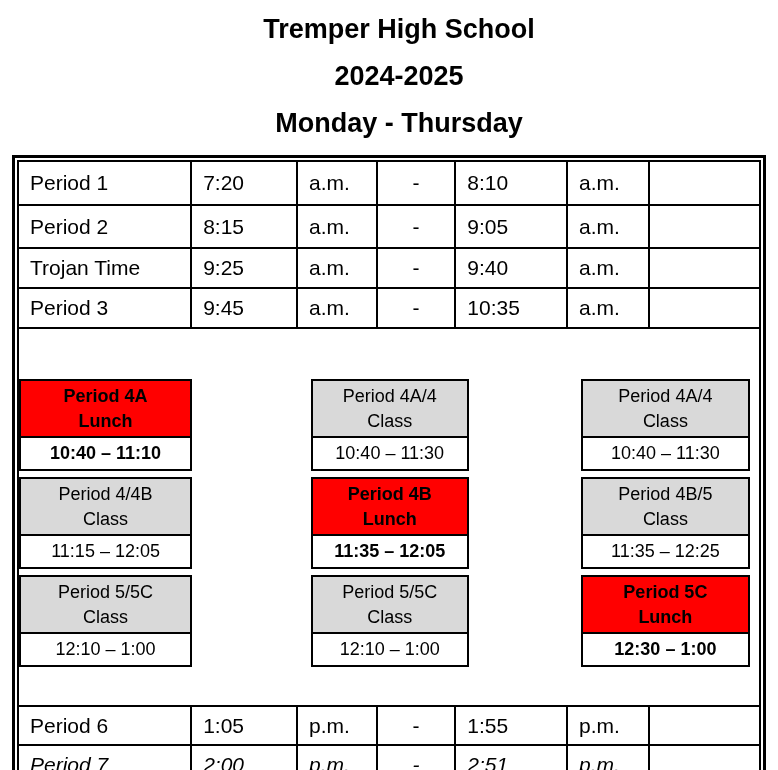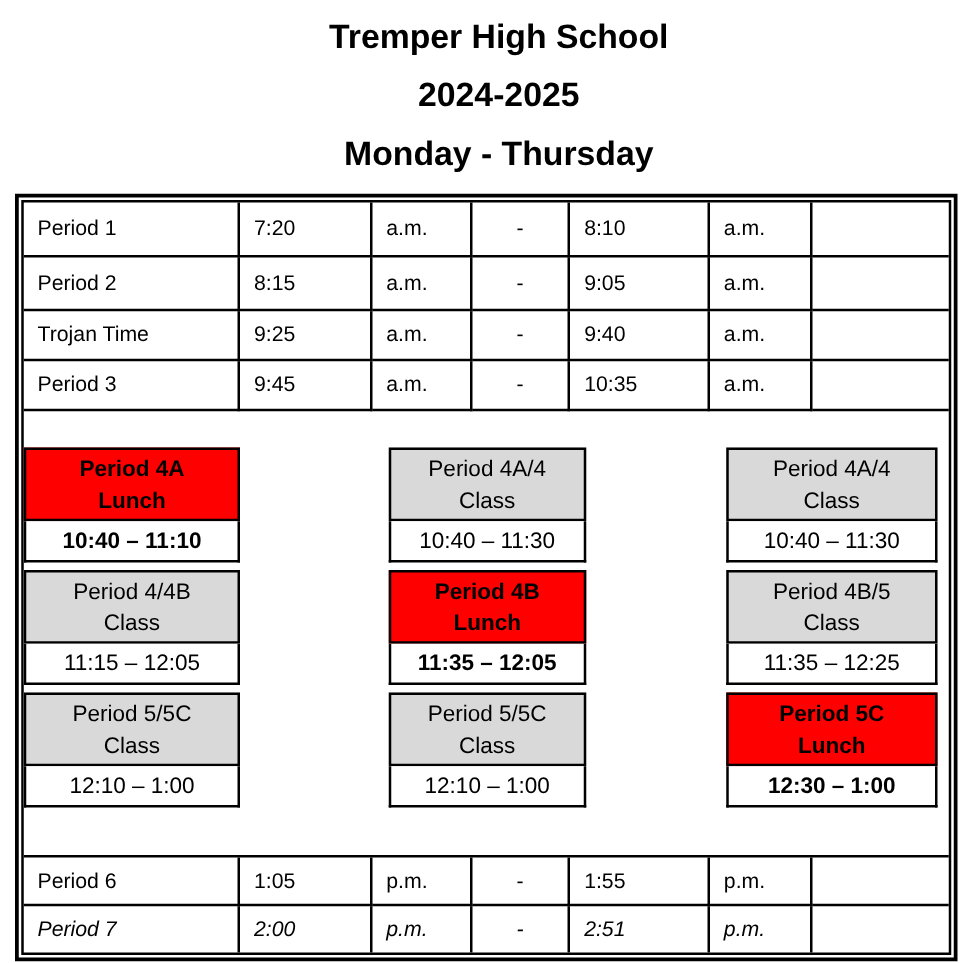--- a/index.html
+++ b/index.html
@@ -21,32 +21,32 @@
   
   .prow{
     display:grid;
     grid-template-columns:23.4% 14.3% 10.8% 10.6% 15.1% 11.1% auto;
   }
   .r44{height:44px;} .r43{height:43px;} .r38{height:40px;} .r39{height:39px;} .r37{height:37px;font-style:italic;}
   .cell{
     box-sizing:border-box;
     display:flex;align-items:center;
     padding-left:11px;
-    font-size:17px;
+    font-size:21px;
     border-right:2px solid var(--table-border);
     overflow:hidden;white-space:nowrap;
   }
   .cell:last-child{border-right:none;}
   .top-block .cell{border-bottom:2px solid var(--table-border);}
   .cell.sep{justify-content:center;padding-left:0;}
   
   .spacer1{height:29px;}
   .spacer2{height:38px;}
   
-  .lunch-block{position:relative;height:288px;}
+  .lunch-block{position:relative;height:288px;margin-top:21px;}
   .lcol{position:absolute;top:0;}
   .lcol1{left:0;width:23.4%;}
   .lcol2{left:39.4%;width:21.4%;}
   .lcol3{left:75.9%;width:22.9%;}
   .lblock{margin-bottom:6px;}
   .lname{
     box-sizing:border-box;height:59px;
     border:2px solid var(--table-border);
     display:flex;flex-direction:column;justify-content:center;align-items:center;
     font-size:18px;line-height:25px;text-align:center;

